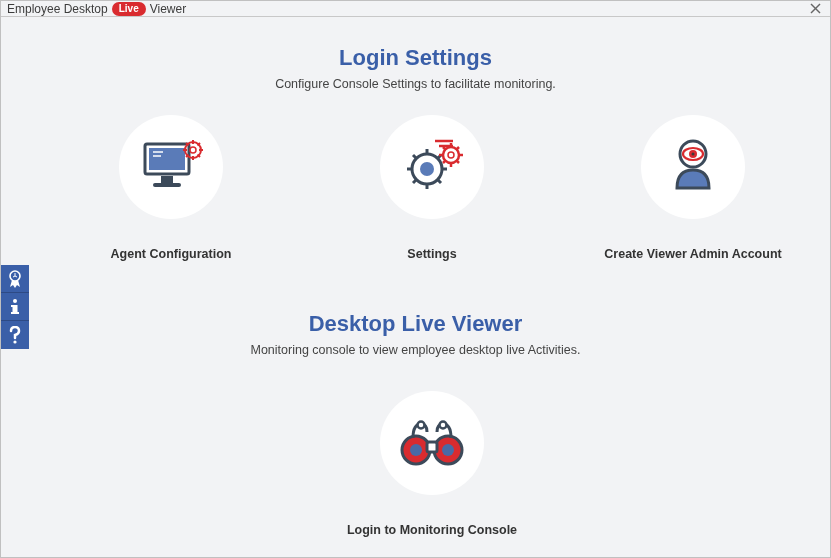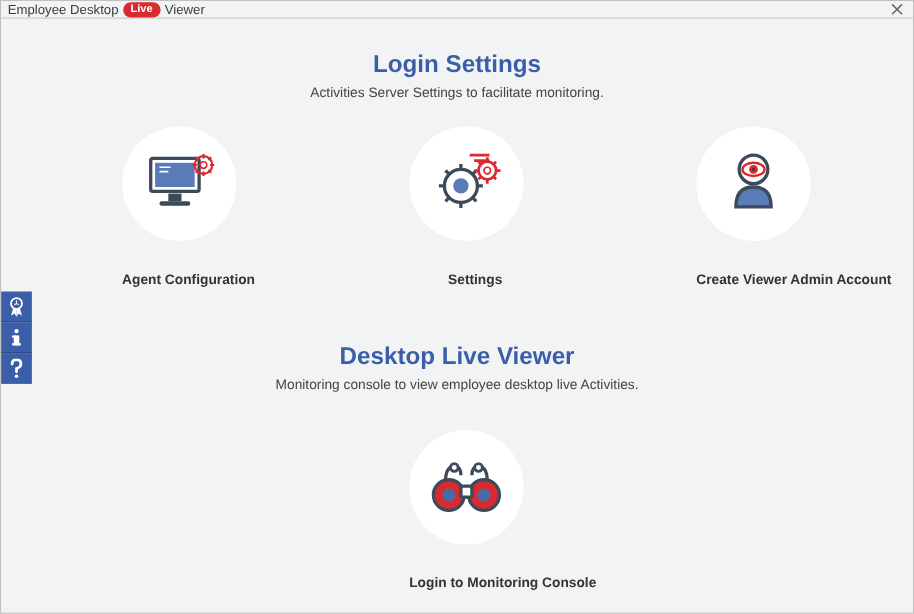--- a/index.html
+++ b/index.html
@@ -65,20 +65,21 @@
     .cards-row {
       display: flex;
       gap: 108px;
       justify-content: center;
       margin-bottom: 50px;
     }
     .card {
       width: 120px;
       display: flex;
       flex-direction: column;
+      align-items: center;
       cursor: pointer;
       margin-left: 33px;
     }
     .icon-circle {
       width: 104px; height: 104px;
       background: #fff;
       border-radius: 50%;
       display: flex;
       align-items: center;
       justify-content: center;
@@ -151,21 +152,21 @@
     </div>
     <div class="side-tab">
       <svg width="14" height="18" viewBox="0 0 14 18">
         <path d="M3 5 Q3 1 7 1 Q11 1 11 5 Q11 8 7 9 L7 12" fill="none" stroke="#fff" stroke-width="2.5" stroke-linecap="round"></path>
         <circle cx="7" cy="16" r="1.6" fill="#fff"></circle>
       </svg>
     </div>
   </div>
 
   <div class="section-title">Login Settings</div>
-  <div class="section-sub">Activities Server Settings to facilitate monitoring.</div>
+  <div class="section-sub">Configure Console Settings to facilitate monitoring.</div>
 
   <div class="cards-row">
 
     <div class="card">
       <div class="icon-circle">
         <svg width="64" height="58" viewBox="0 0 64 58">
           <rect x="6" y="6" width="44" height="30" rx="2" fill="none" stroke="#3c4a5a" stroke-width="3"></rect>
           <rect x="10" y="10" width="36" height="22" fill="#5a7bb8"></rect>
           <rect x="22" y="38" width="12" height="7" fill="#3c4a5a"></rect>
           <rect x="14" y="45" width="28" height="4" rx="2" fill="#3c4a5a"></rect>

